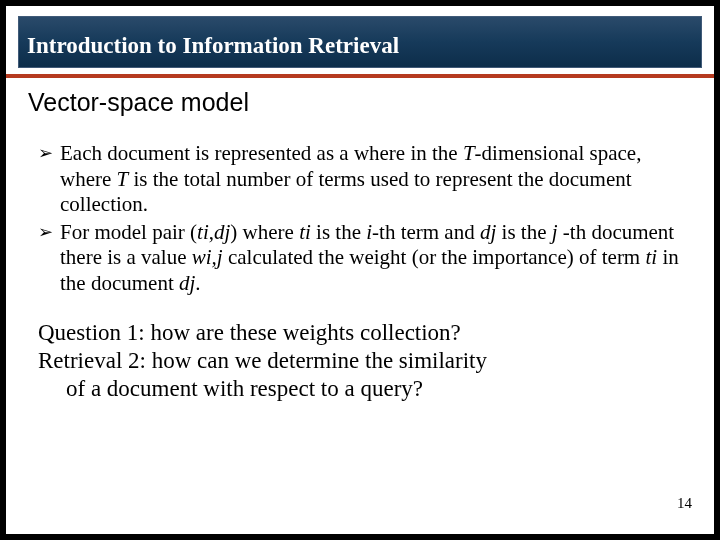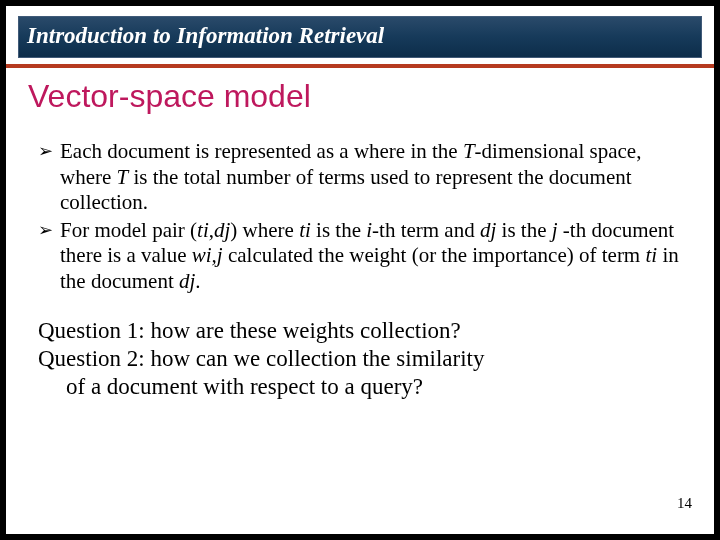--- a/index.html
+++ b/index.html
@@ -12,37 +12,36 @@
   }
   .slide {
     position: absolute;
     top: 6px; left: 6px; right: 6px; bottom: 6px;
     background: #fff;
   }
   .header-band {
     background: linear-gradient(to bottom, #2a4a6a 0%, #163a5a 50%, #0d2d4a 100%);
     border: 1px solid #405a78;
     margin: 10px 12px 0 12px;
-    padding: 6px 8px 8px 8px;
-    font-style: italic;
+    padding: 16px 8px 8px 8px;
   }
   .header-band span {
     color: #fff;
     font-weight: bold;
     font-size: 23px;
   }
   .accent-line {
     height: 4px;
     background: #b63a1f;
     margin: 6px 0 0 0;
   }
   .title {
     font-family: Arial, Helvetica, sans-serif;
-    font-size: 32px;
-    color: #be185d;
+    font-size: 25px;
+    color: #000000;
     padding: 10px 0 0 22px;
   }
   .content {
     padding: 24px 30px 0 32px;
     font-size: 21px;
     line-height: 1.22;
     color: #000;
   }
   .bullet {
     display: flex;
@@ -96,20 +95,20 @@
       <span class="btxt">
         <span>For model pair (</span><i>ti</i><span>,</span><i>dj</i><span>) where </span><i>ti</i><span> is the </span><i>i</i><span>-th term and </span><i>dj</i><span> is the </span><i>j</i><span> -th document there is a value </span><i>wi,j</i><span> calculated the weight (or the importance) of term </span><i>ti</i><span> in the document </span><i>dj</i><span>.</span>
       </span>
     </div>
 
   </div>
 
   <div class="questions">
     <div class="q">Question 1: how are these weights collection?</div>
     <div class="q">
-      <span>Question 2: how can we collection the similarity</span>
+      <span>Retrieval 2: how can we determine the similarity</span>
       <span class="qtail">of a document with respect to a query?</span>
     </div>
   </div>
 
   <div class="pagenum">14</div>
 
 </div>
 
 </body></html>

